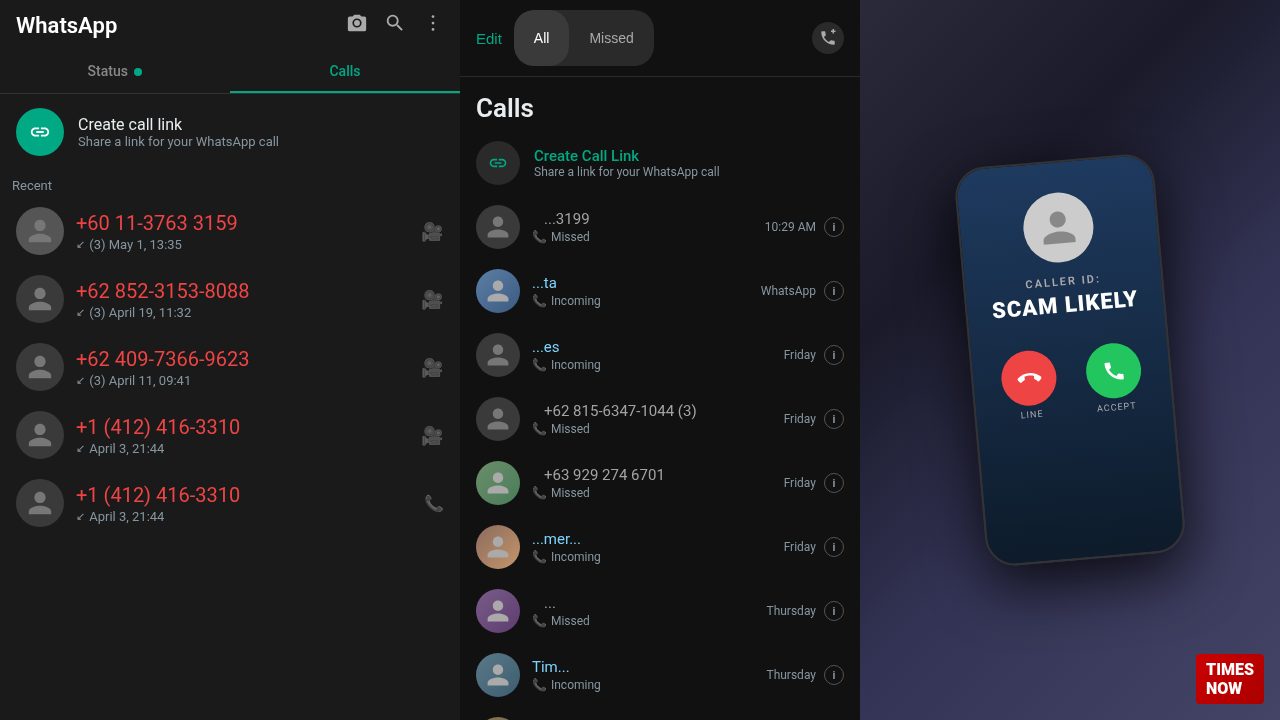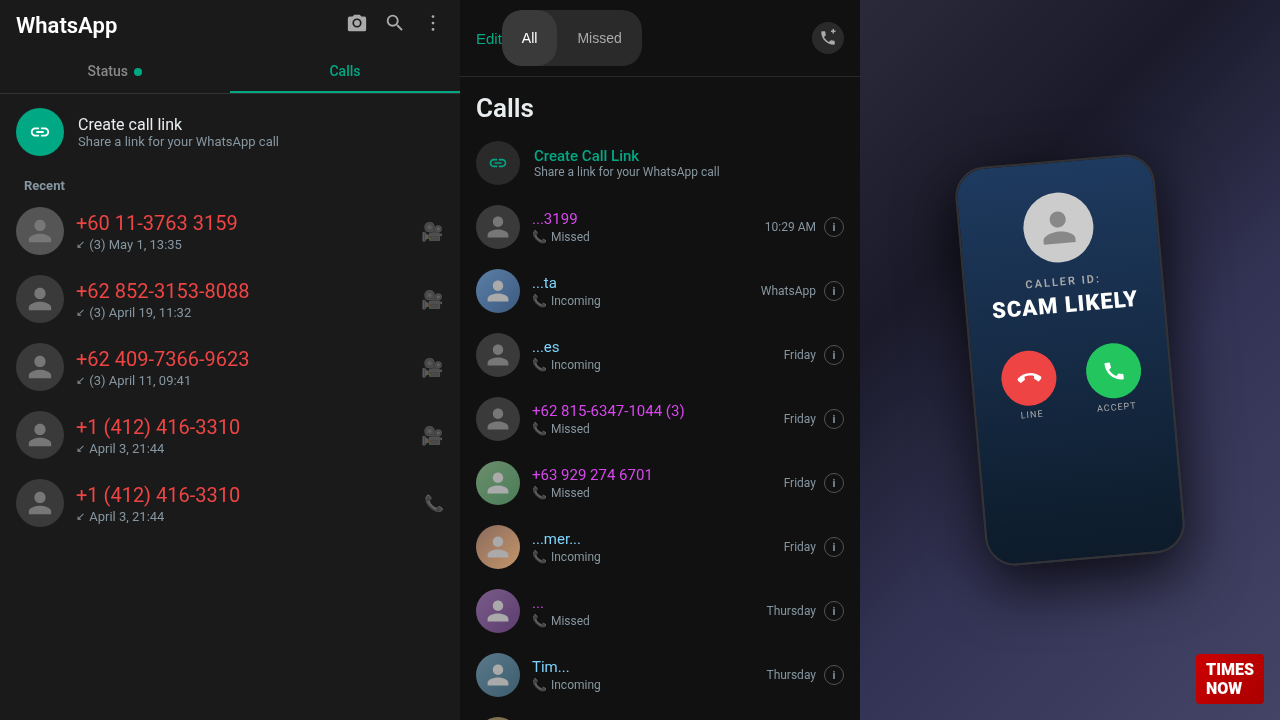--- a/index.html
+++ b/index.html
@@ -122,22 +122,22 @@
     }
 
     .create-call-text .subtitle {
       color: #8696a0;
       font-size: 13px;
     }
 
     .recent-label {
       color: #8696a0;
       font-size: 13px;
-      font-weight: 700;
-      padding: 8px 24px 4px;
+      font-weight: 400;
+      padding: 8px 12px 4px;
     }
 
     .call-list {
       flex: 1;
       overflow-y: auto;
     }
 
     .call-list::-webkit-scrollbar { width: 4px; }
     .call-list::-webkit-scrollbar-track { background: transparent; }
     .call-list::-webkit-scrollbar-thumb { background: #333; border-radius: 2px; }
@@ -226,21 +226,21 @@
     .mid-header {
       display: flex;
       align-items: center;
       justify-content: space-between;
       padding: 10px 16px;
       border-bottom: 1px solid #2a2a2a;
     }
 
     .mid-header-left {
       display: flex;
-      gap: 0;
+      gap: 12px;
       align-items: center;
     }
 
     .edit-btn {
       color: #00a884;
       font-size: 15px;
       cursor: pointer;
       background: none;
       border: none;
     }
@@ -361,21 +361,21 @@
     }
 
     .mid-call-info {
       flex: 1;
     }
 
     .mid-call-name {
       font-size: 15px;
     }
 
-    .mid-call-name.missed { color: #d946ef; }
+    .mid-call-name.missed { color: #a3a3a3; margin-left: 12px; }
     .mid-call-name.normal { color: #7dd3fc; }
 
     .mid-call-sub {
       display: flex;
       align-items: center;
       gap: 4px;
       font-size: 12px;
       color: #8696a0;
       margin-top: 2px;
     }

